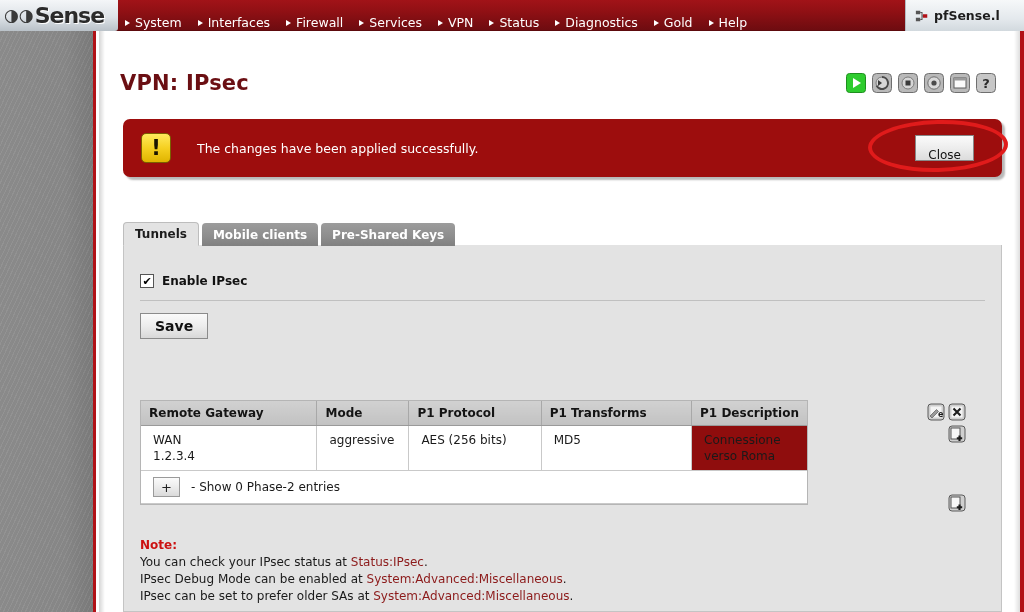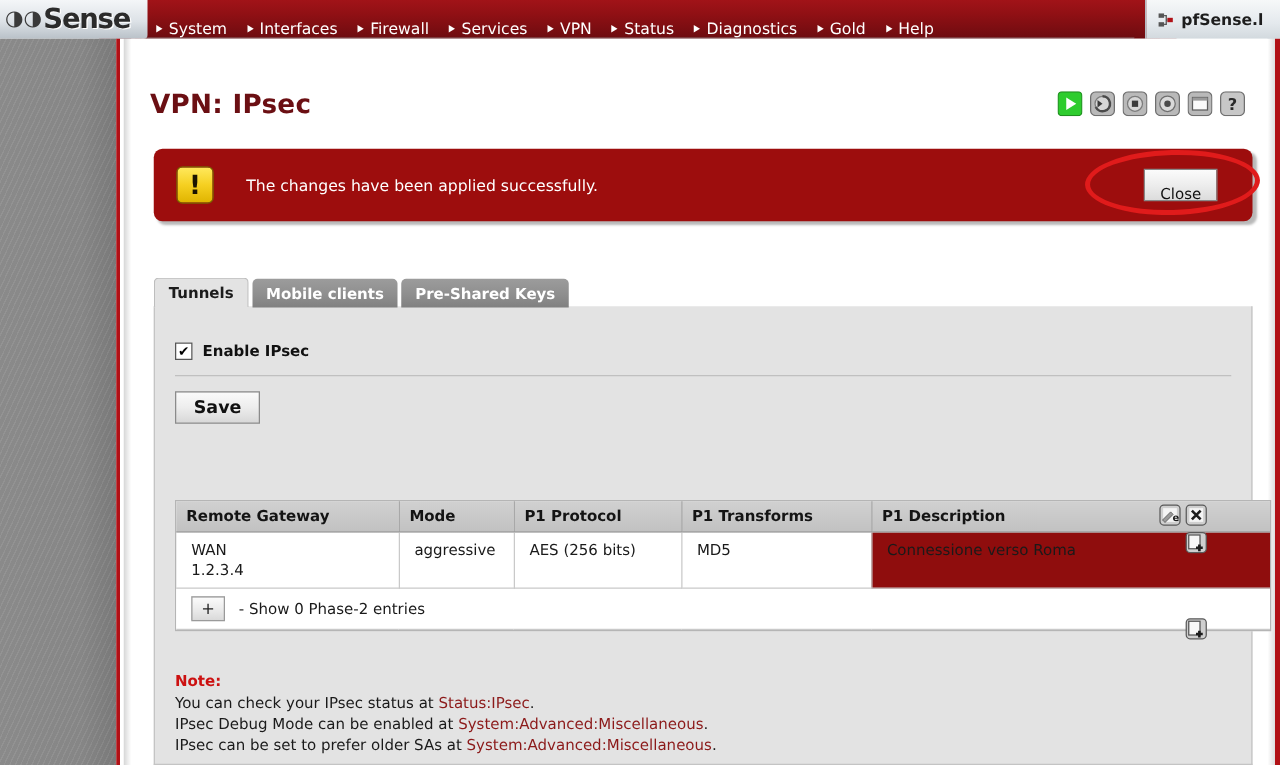--- a/index.html
+++ b/index.html
@@ -66,21 +66,21 @@
     color: #2b2b2b;
     text-shadow: 1px 1px 0 #ffffff;
     text-align: right;
   }
   .logo-rings {
     font-size: 17px; color: #3a3a3a; margin-right: 1px; line-height: 1;
   }
 
   
   .browser-tab {
-    position: absolute; right: 0; top: 0; width: 108px; height: 31px;
+    position: absolute; right: 0; top: 0; width: 119px; height: 31px;
     background: linear-gradient(to bottom, #f6f8f9 0%, #e4e9ed 60%, #d2d9de 100%);
     border-left: 1px solid #b4bcc3;
     display: flex; align-items: center; gap: 5px; padding-left: 9px;
     overflow: hidden;
   }
   .tab-favicon { width: 14px; height: 14px; flex: 0 0 14px; }
   .tab-title {
     font-size: 12.5px; font-weight: bold; color: #1d1d1d; white-space: nowrap;
   }
 
@@ -218,21 +218,21 @@
     position: absolute; left: 16px; top: 68px;
     min-width: 68px; height: 26px; padding: 0 14px;
     background: linear-gradient(to bottom, #fafafa 0%, #ededed 50%, #d8d8d8 100%);
     border: 1px solid #8b8b8b;
     font-size: 14px; font-weight: bold; color: #111111;
     cursor: pointer; font-family: "DejaVu Sans", "Liberation Sans", sans-serif;
   }
 
   
   .tbl-wrap {
-    position: absolute; left: 16px; top: 155px; width: 877px;
+    position: absolute; left: 16px; top: 155px; width: 668px;
     background: #ffffff; border: 1px solid #b5b5b5;
   }
   table.tunnels { border-collapse: collapse; width: 100%; }
   table.tunnels th {
     background: linear-gradient(to bottom, #d1d1d1 0%, #c2c2c2 100%);
     border-right: 1px solid #a8a8a8;
     border-bottom: 1px solid #9a9a9a;
     text-align: left; padding: 5px 8px;
     font-size: 12px; font-weight: bold; color: #141414;
     white-space: nowrap;

